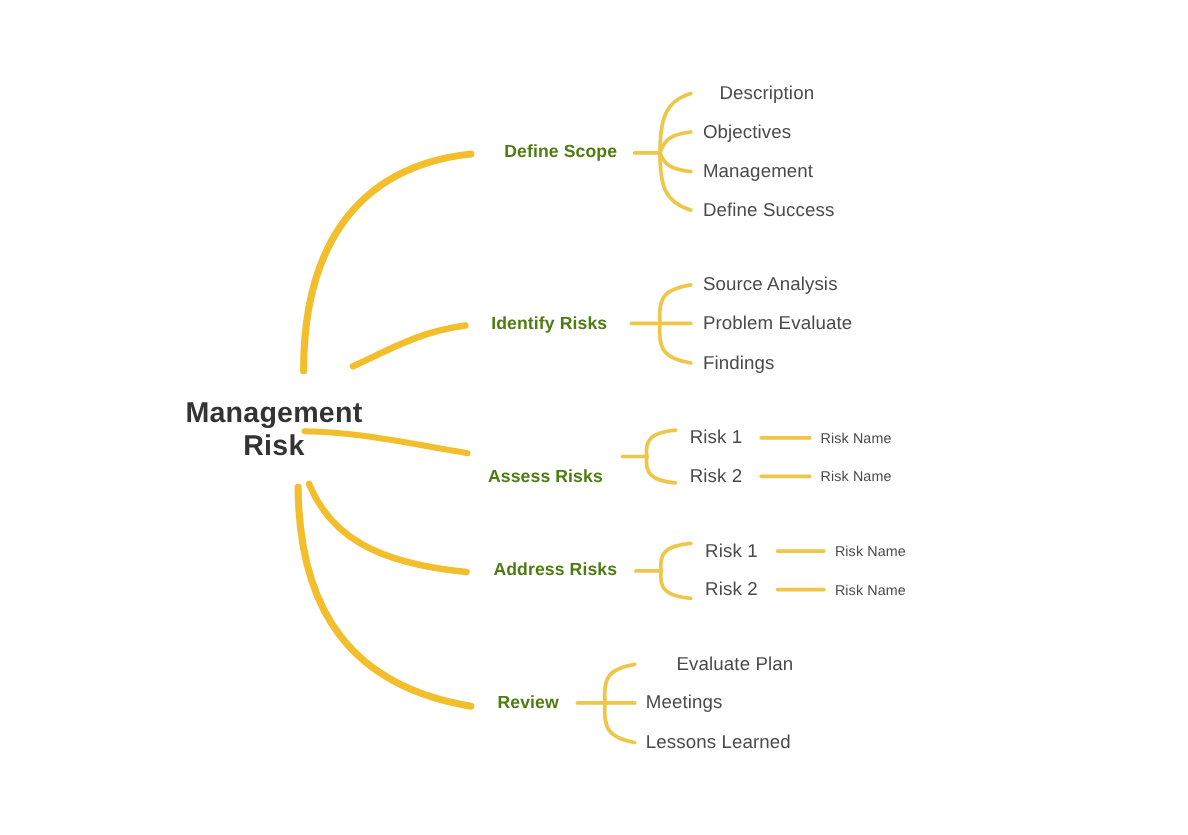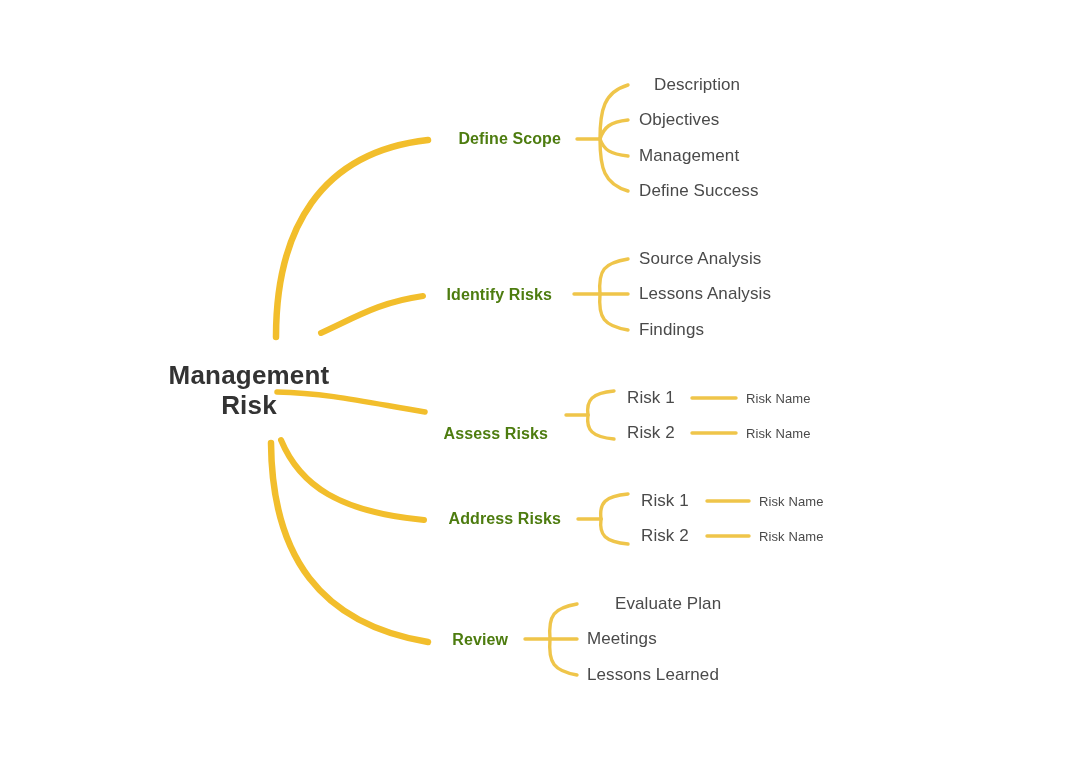--- a/index.html
+++ b/index.html
@@ -111,21 +111,21 @@
   <div class="node l1 right" style="left:548px; top:434px;">Assess Risks</div>
   <div class="node l1 right" style="left:561px; top:519px;">Address Risks</div>
   <div class="node l1 right" style="left:508px; top:640px;">Review</div>
 
   <div class="node l2" style="left:654px; top:85px;">Description</div>
   <div class="node l2" style="left:639px; top:120px;">Objectives</div>
   <div class="node l2" style="left:639px; top:156px;">Management</div>
   <div class="node l2" style="left:639px; top:191px;">Define Success</div>
 
   <div class="node l2" style="left:639px; top:259px;">Source Analysis</div>
-  <div class="node l2" style="left:639px; top:294px;">Lessons Analysis</div>
+  <div class="node l2" style="left:639px; top:294px;">Problem Evaluate</div>
   <div class="node l2" style="left:639px; top:330px;">Findings</div>
 
   <div class="node l2" style="left:627px; top:398px;">Risk 1</div>
   <div class="node l3" style="left:746px; top:398px;">Risk Name</div>
   <div class="node l2" style="left:627px; top:433px;">Risk 2</div>
   <div class="node l3" style="left:746px; top:433px;">Risk Name</div>
 
   <div class="node l2" style="left:641px; top:501px;">Risk 1</div>
   <div class="node l3" style="left:759px; top:501px;">Risk Name</div>
   <div class="node l2" style="left:641px; top:536px;">Risk 2</div>

